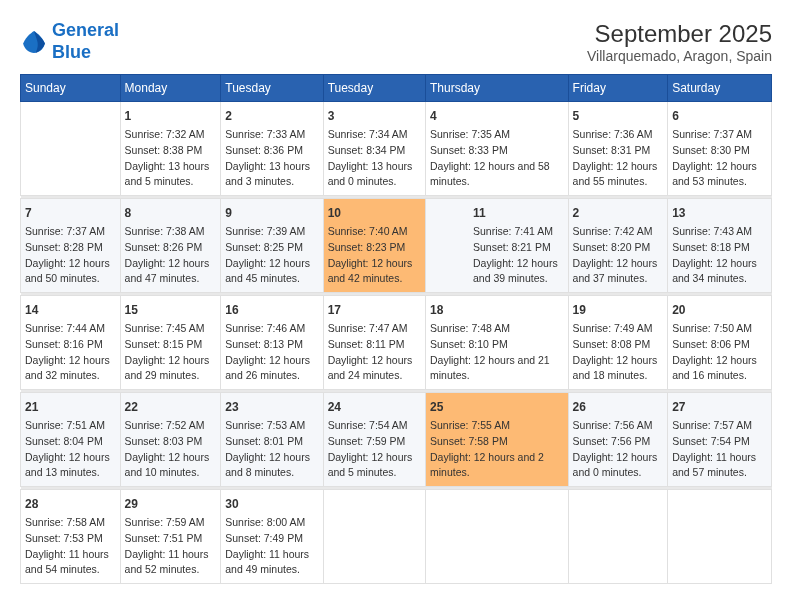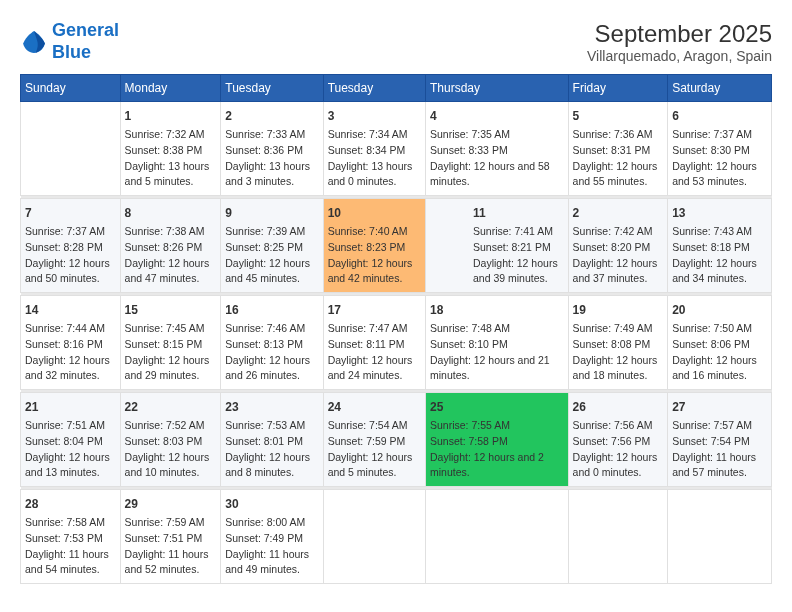--- a/index.html
+++ b/index.html
@@ -226,21 +226,21 @@
           <div class="day-info">Sunrise: 7:52 AM<br>Sunset: 8:03 PM<br>Daylight: 12 hours and 10 minutes.</div>
         </td>
         <td style="background: rgb(245, 247, 250);">
           <span class="day-number">23</span>
           <div class="day-info">Sunrise: 7:53 AM<br>Sunset: 8:01 PM<br>Daylight: 12 hours and 8 minutes.</div>
         </td>
         <td style="background: rgb(245, 247, 250);">
           <span class="day-number">24</span>
           <div class="day-info">Sunrise: 7:54 AM<br>Sunset: 7:59 PM<br>Daylight: 12 hours and 5 minutes.</div>
         </td>
-        <td style="background: #22c55e;">
+        <td style="background: #fdba74;">
           <span class="day-number">25</span>
           <div class="day-info">Sunrise: 7:55 AM<br>Sunset: 7:58 PM<br>Daylight: 12 hours and 2 minutes.</div>
         </td>
         <td style="background: rgb(245, 247, 250);">
           <span class="day-number">26</span>
           <div class="day-info">Sunrise: 7:56 AM<br>Sunset: 7:56 PM<br>Daylight: 12 hours and 0 minutes.</div>
         </td>
         <td style="background: rgb(245, 247, 250);">
           <span class="day-number">27</span>
           <div class="day-info">Sunrise: 7:57 AM<br>Sunset: 7:54 PM<br>Daylight: 11 hours and 57 minutes.</div>

